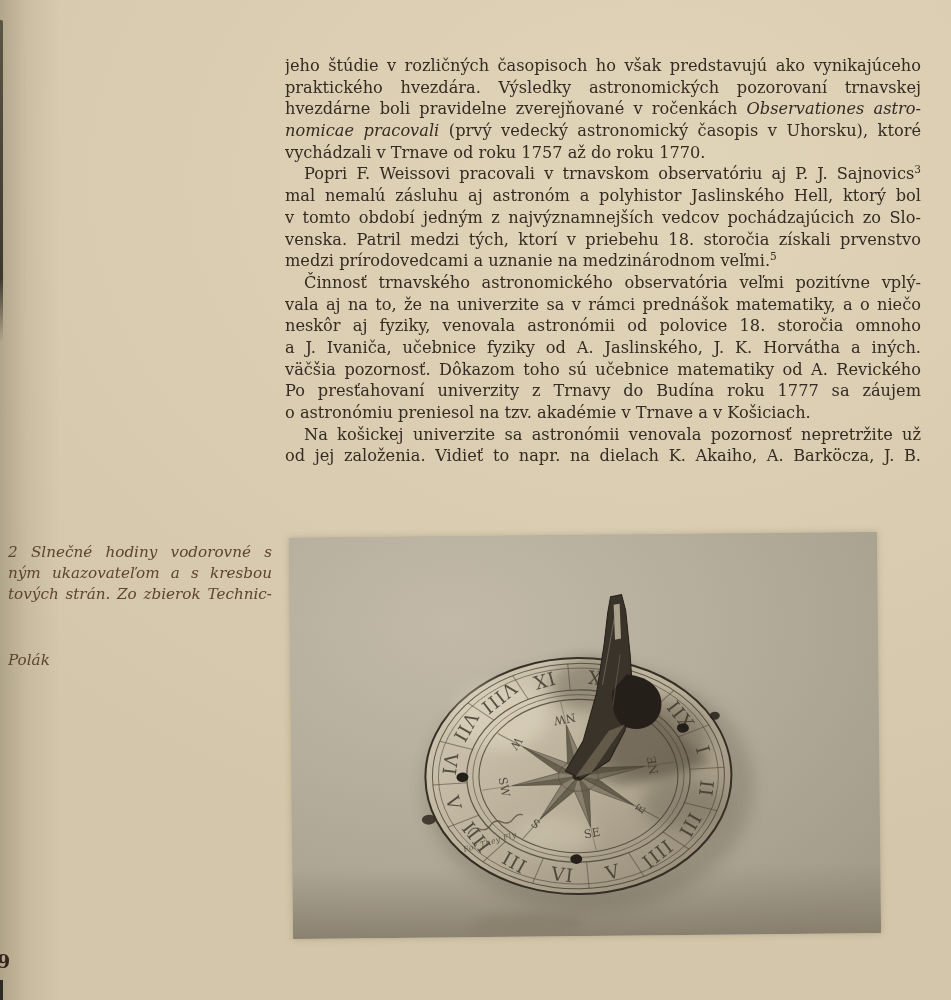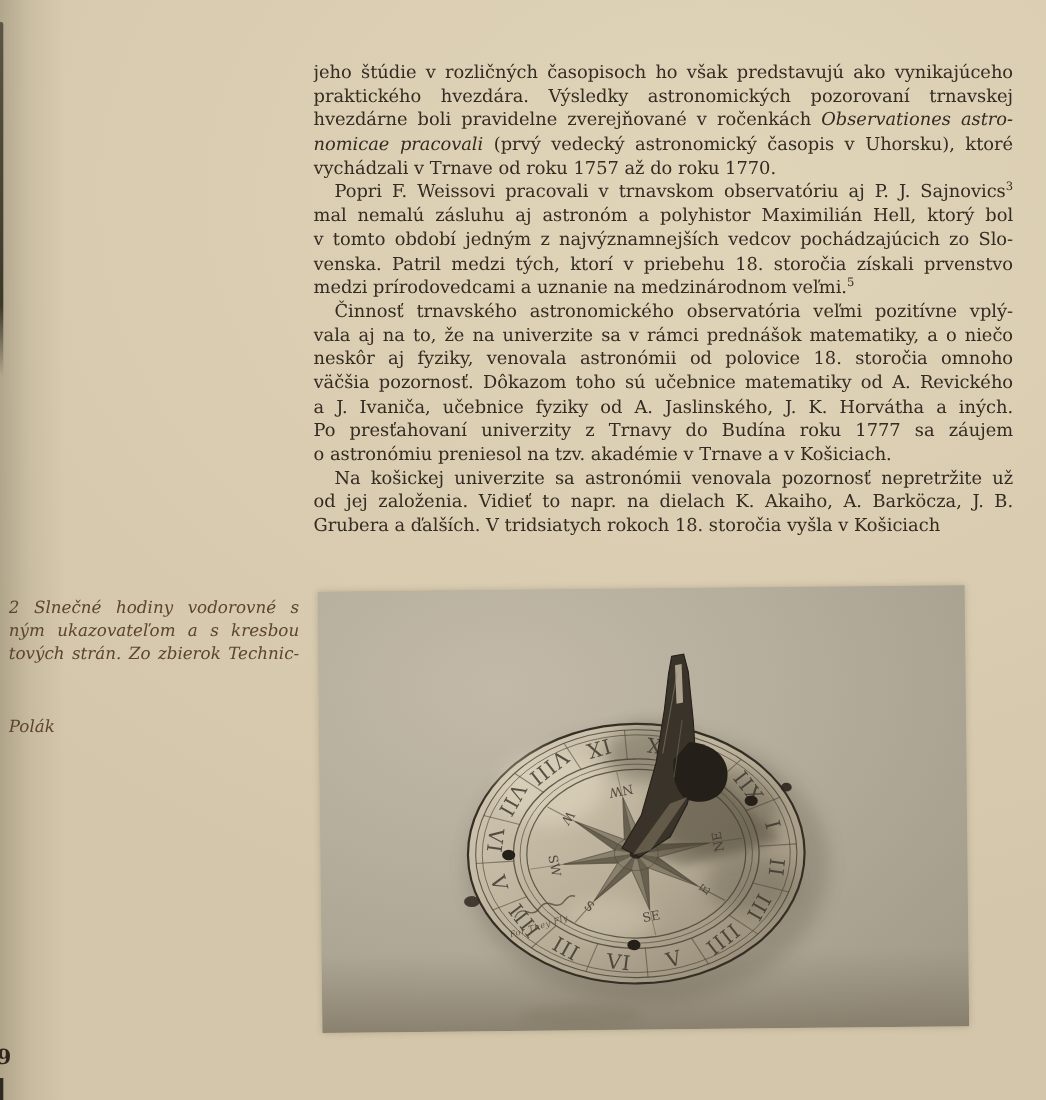--- a/index.html
+++ b/index.html
@@ -52,34 +52,33 @@
   <div class="edge-top"></div>
   <div class="edge-bottom"></div>
 
   <div class="body-text" id="body-text">
       <div class="line"><span>jeho štúdie v rozličných časopisoch ho však predstavujú ako vynikajúceho</span></div>
       <div class="line"><span>praktického hvezdára. Výsledky astronomických pozorovaní trnavskej</span></div>
       <div class="line"><span>hvezdárne boli pravidelne zverejňované v ročenkách </span><span class="i">Observationes astro-</span></div>
       <div class="line"><span class="i">nomicae pracovali</span><span> (prvý vedecký astronomický časopis v Uhorsku), ktoré</span></div>
       <div class="line last"><span>vychádzali v Trnave od roku 1757 až do roku 1770.</span></div>
       <div class="line indent"><span>Popri F. Weissovi pracovali v trnavskom observatóriu aj P. J. Sajnovics</span><sup>3</sup></div>
-      <div class="line"><span>mal nemalú zásluhu aj astronóm a polyhistor Maximilián Hell, ktorý bol</span></div>
+      <div class="line"><span>mal nemalú zásluhu aj astronóm a polyhistor Jaslinského Hell, ktorý bol</span></div>
       <div class="line"><span>v tomto období jedným z najvýznamnejších vedcov pochádzajúcich zo Slo-</span></div>
       <div class="line"><span>venska. Patril medzi tých, ktorí v priebehu 18. storočia získali prvenstvo</span></div>
       <div class="line last"><span>medzi prírodovedcami a uznanie na medzinárodnom veľmi.</span><sup>5</sup></div>
       <div class="line indent"><span>Činnosť trnavského astronomického observatória veľmi pozitívne vplý-</span></div>
       <div class="line"><span>vala aj na to, že na univerzite sa v rámci prednášok matematiky, a o niečo</span></div>
       <div class="line"><span>neskôr aj fyziky, venovala astronómii od polovice 18. storočia omnoho</span></div>
+      <div class="line"><span>a J. Ivaniča, učebnice fyziky od A. Jaslinského, J. K. Horvátha a iných.</span></div>
       <div class="line"><span>väčšia pozornosť. Dôkazom toho sú učebnice matematiky od A. Revického</span></div>
-      <div class="line"><span>a J. Ivaniča, učebnice fyziky od A. Jaslinského, J. K. Horvátha a iných.</span></div>
       <div class="line"><span>Po presťahovaní univerzity z Trnavy do Budína roku 1777 sa záujem</span></div>
       <div class="line last"><span>o astronómiu preniesol na tzv. akadémie v Trnave a v Košiciach.</span></div>
       <div class="line indent"><span>Na košickej univerzite sa astronómii venovala pozornosť nepretržite už</span></div>
       <div class="line"><span>od jej založenia. Vidieť to napr. na dielach K. Akaiho, A. Barköcza, J. B.</span></div>
-      <div class="line last"><span>Grubera a ďalších. V tridsiatych rokoch 18. storočia vyšla v Košiciach</span></div>
     </div>
 
   <div class="caption" id="caption-text">
       <div class="cline">2 Slnečné hodiny vodorovné s pev-</div>
       <div class="cline">ným ukazovateľom a s kresbou sve-</div>
       <div class="cline">tových strán. Zo zbierok Technic-</div>
       <div class="cline last">Polák</div>
     </div>
 
   <div class="page-number">9</div>

